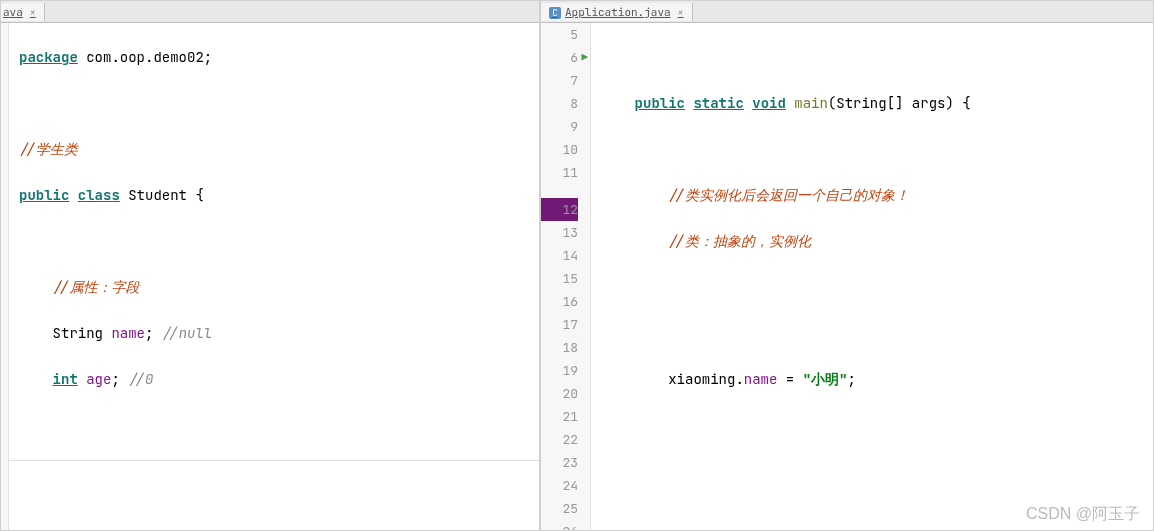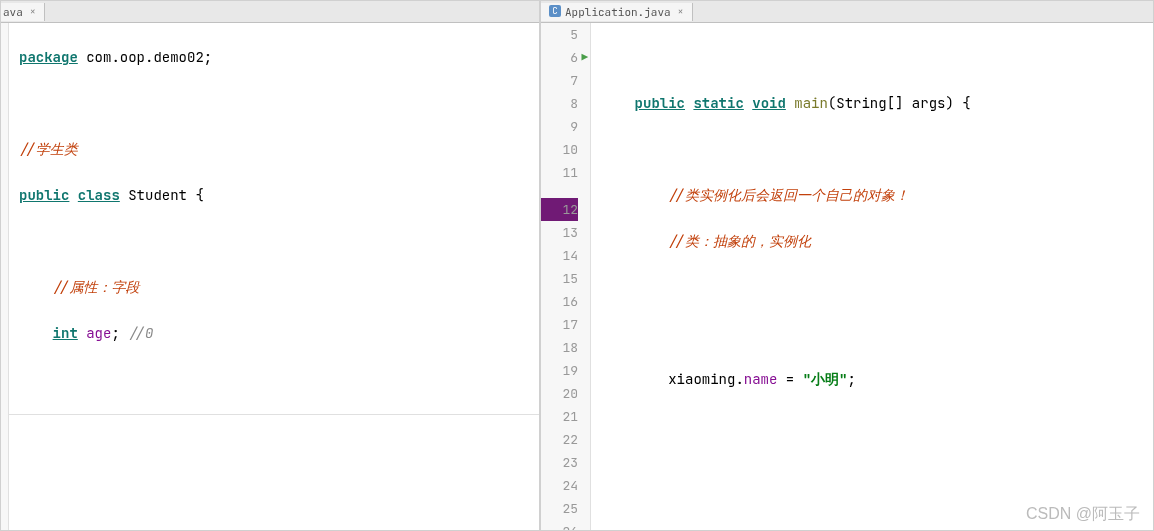--- a/index.html
+++ b/index.html
@@ -25,24 +25,25 @@
       background: #e8e8e8;
       display: flex;
       align-items: center;
       border-bottom: 1px solid #c0c0c0;
       font-size: 11px;
       color: #555;
     }
     .tab {
       padding: 2px 8px;
       display: flex;
-      align-items: flex-start;
+      align-items: flex-end;
       gap: 4px;
       background: #f5f5f5;
       border-right: 1px solid #c0c0c0;
+      text-decoration: underline;
     }
     .tab.left-tab { padding-left: 2px; }
     .tab-icon {
       width: 12px; height: 12px;
       display: inline-flex; align-items: center; justify-content: center;
       font-size: 9px;
     }
     .tab-close { color: #888; font-size: 10px; padding-left: 3px; }
     .editor-body {
       display: flex;
@@ -117,20 +118,21 @@
   </div>
   <div class="editor-body">
     <div class="gutter narrow"></div>
     <div class="code-area">
 <div class="code-line"><span class="kw">package</span><span> com.oop.demo02;</span></div>
 <div class="code-line"></div>
 <div class="code-line"><span class="com-cn">//学生类</span></div>
 <div class="code-line"><span class="kw">public</span> <span class="kw">class</span><span> Student {</span></div>
 <div class="code-line"></div>
 <div class="code-line">    <span class="com-cn">//属性：字段</span></div>
+<div class="code-line">    <span>String </span><span class="field">name</span><span>; </span><span class="com">//null</span></div>
 <div class="code-line">    <span class="kw">int</span><span class="field"> age</span><span>; </span><span class="com">//0</span></div>
 <div class="code-line"></div>
 <div class="hr-thin"></div>
 <div class="code-line"></div>
 
 
 
 
 
 

